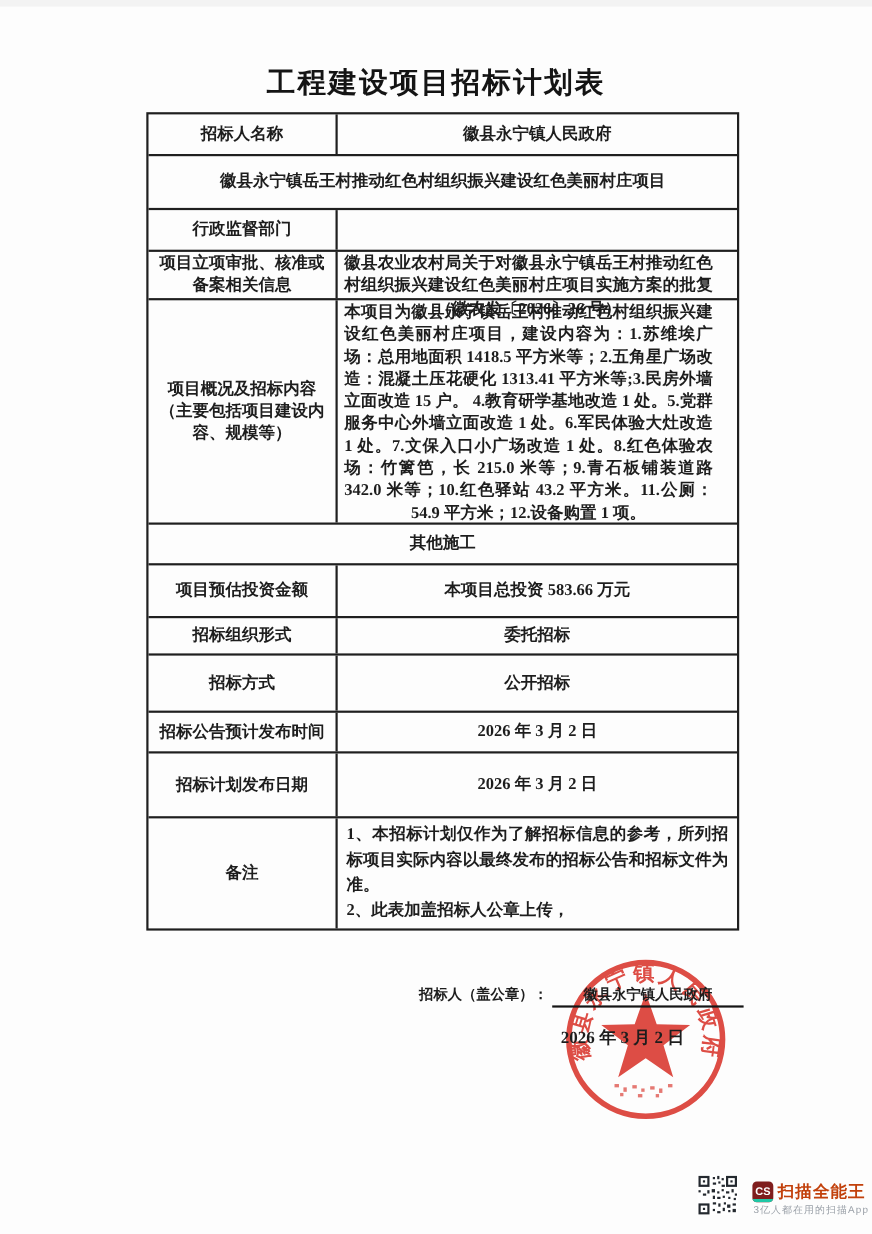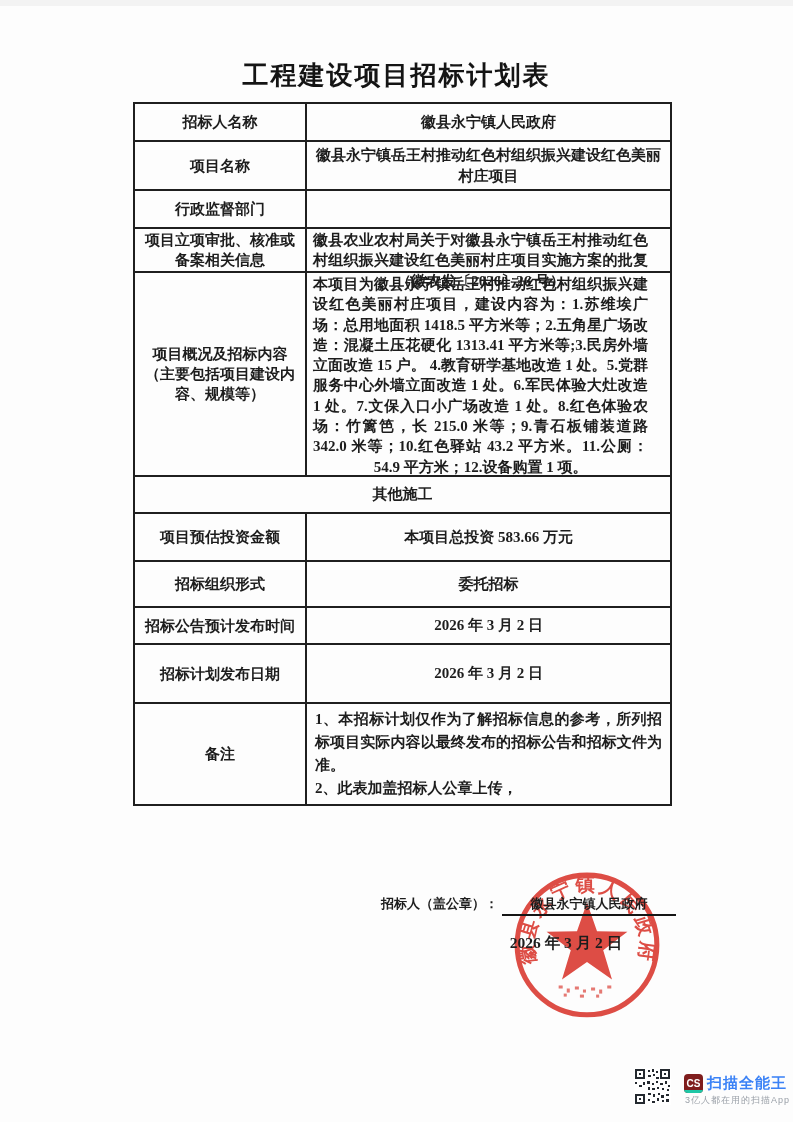--- a/index.html
+++ b/index.html
@@ -72,21 +72,21 @@
     position:absolute;left:684px;top:1074px;width:19px;height:19px;
     border-radius:4px;background:#7f1d1d;overflow:hidden;
     display:flex;align-items:center;justify-content:center;
     font-family:"Liberation Sans","DejaVu Sans",sans-serif;
     font-weight:700;font-size:10px;color:#ffffff;
   }
   .cs-badge::after{content:"";position:absolute;left:0;bottom:0;width:100%;height:3px;background:#1fc7a6;}
   .cs-name{
     position:absolute;left:707px;top:1074px;
     font-family:"Liberation Sans","DejaVu Sans",sans-serif;
-    font-weight:700;font-size:15px;letter-spacing:1px;color:#3b82f6;white-space:nowrap;
+    font-weight:700;font-size:15px;letter-spacing:1px;color:#c2410c;white-space:nowrap;
   }
   .cs-tagline{
     position:absolute;left:685px;top:1094px;
     font-family:"Liberation Sans","DejaVu Sans",sans-serif;
     font-size:9px;letter-spacing:1px;color:#9aa0a8;white-space:nowrap;
   }
 </style>
 </head>
 <body>
 
@@ -96,21 +96,20 @@
   <div class="doc-title">工程建设项目招标计划表</div>
 
   <div class="table">
 
     <div class="trow" style="height:38px">
       <div class="tlabel">招标人名称</div>
       <div class="tvalue center">徽县永宁镇人民政府</div>
     </div>
 
     <div class="trow" style="height:49px">
-      <div class="tlabel">项目名称</div>
       <div class="tvalue center">徽县永宁镇岳王村推动红色村组织振兴建设红色美丽村庄项目</div>
     </div>
 
     <div class="trow" style="height:38px">
       <div class="tlabel">行政监督部门</div>
     </div>
 
     <div class="trow" style="height:44px">
       <div class="tlabel">项目立项审批、核准或备案相关信息</div>
       <div class="tvalue justify">徽县农业农村局关于对徽县永宁镇岳王村推动红色村组织振兴建设红色美丽村庄项目实施方案的批复（徽农发〔2026〕26 号）</div>
@@ -123,25 +122,29 @@
 
     <div class="trow" style="height:37px">
       <div class="tvalue center">其他施工</div>
     </div>
 
     <div class="trow" style="height:48px">
       <div class="tlabel">项目预估投资金额</div>
       <div class="tvalue center">本项目总投资 583.66 万元</div>
     </div>
 
-    <div class="trow" style="height:46px">
+    <div class="trow" style="height:34px">
       <div class="tlabel">招标组织形式</div>
       <div class="tvalue center">委托招标</div>
     </div>
 
+    <div class="trow" style="height:52px">
+      <div class="tlabel">招标方式</div>
+      <div class="tvalue center">公开招标</div>
+    </div>
 
     <div class="trow" style="height:37px">
       <div class="tlabel">招标公告预计发布时间</div>
       <div class="tvalue center">2026 年 3 月 2 日</div>
     </div>
 
     <div class="trow" style="height:59px">
       <div class="tlabel">招标计划发布日期</div>
       <div class="tvalue center">2026 年 3 月 2 日</div>
     </div>

